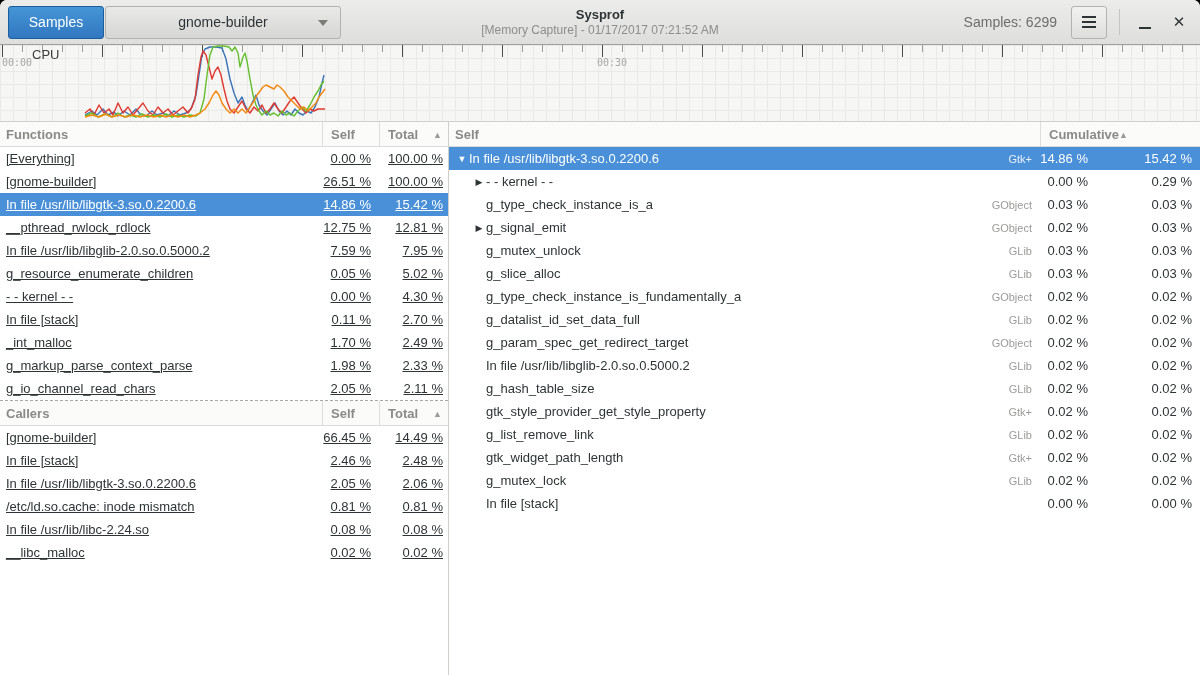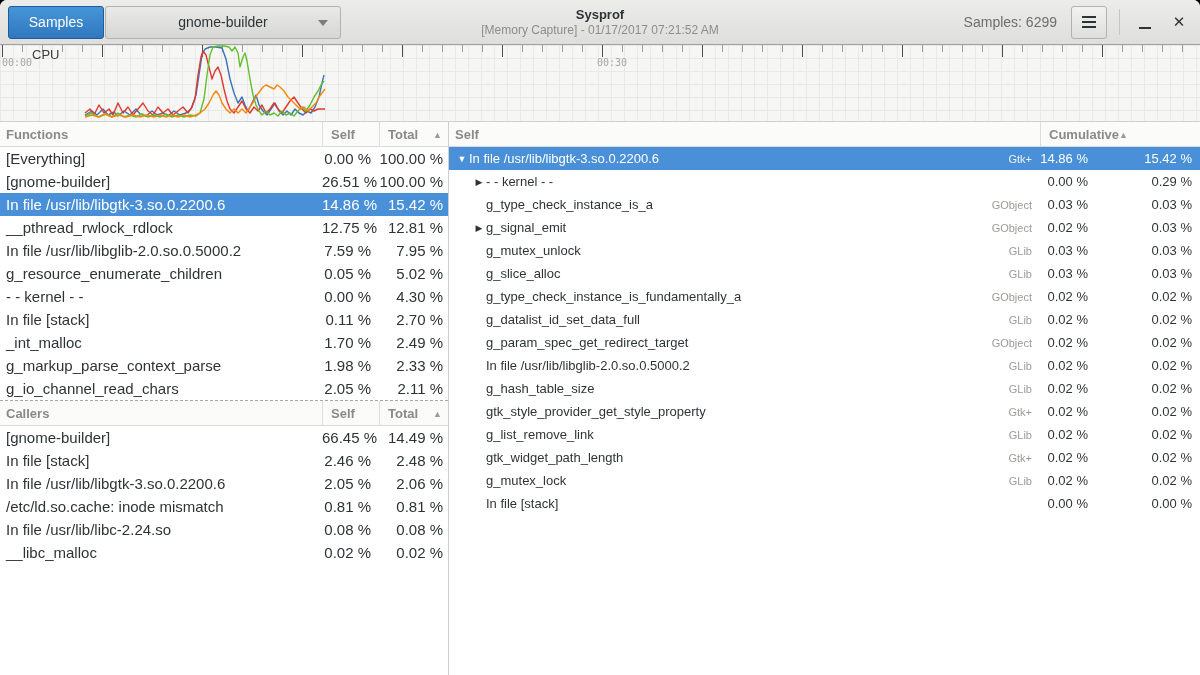--- a/index.html
+++ b/index.html
@@ -41,21 +41,21 @@
   .left-pane { width:449px; flex:0 0 449px; border-right:1px solid #cfcfcc; display:flex; flex-direction:column; }
   .right-pane { flex:1 1 auto; display:flex; flex-direction:column; }
 
   .thead { height:25px; flex:0 0 25px; background:#fbfbfa; border-bottom:1px solid #dadad8; display:grid; align-items:center; color:#8a8a87; font-size:13px;font-weight:bold; }
   .lgrid { grid-template-columns:1fr 57px 69px; }
   .dgrid { grid-template-columns:1fr 60px 100px; }
   .thead .hc { height:25px; display:flex; align-items:center; }
   .thead .hc.num { border-left:1px solid #dedddb; padding-left:8px; }
   .sort-arrow { margin-left:auto; padding-right:6px; font-size:9px; color:#9a9a96; }
 
-  .trow { height:23px; display:grid; grid-template-columns:1fr 57px 69px; align-items:center; font-size:15px; color:#2e3436; }
+  .trow { height:23px; display:grid; grid-template-columns:1fr 57px 69px; align-items:center; font-size:13px; color:#2e3436;text-decoration:underline; }
   .trow .name { padding-left:6px; white-space:nowrap; overflow:hidden; }
   .trow .num { text-align:right; padding-right:8px; white-space:nowrap; }
   .trow .num.last { padding-right:5px; }
   .trow.selected { background:#4a90d9; color:#fff; }
 
   .drow { height:23px; display:grid; grid-template-columns:1fr 60px 100px; align-items:center; font-size:13px; color:#2e3436; }
   .drow.selected { background:#4a90d9; color:#fff; }
   .drow .dname { display:flex; align-items:center; white-space:nowrap; overflow:hidden; }
   .drow .exp { width:14px; flex:0 0 14px; font-size:9px; text-align:center; color:#2e3436; }
   .drow.selected .exp { color:#fff; }

